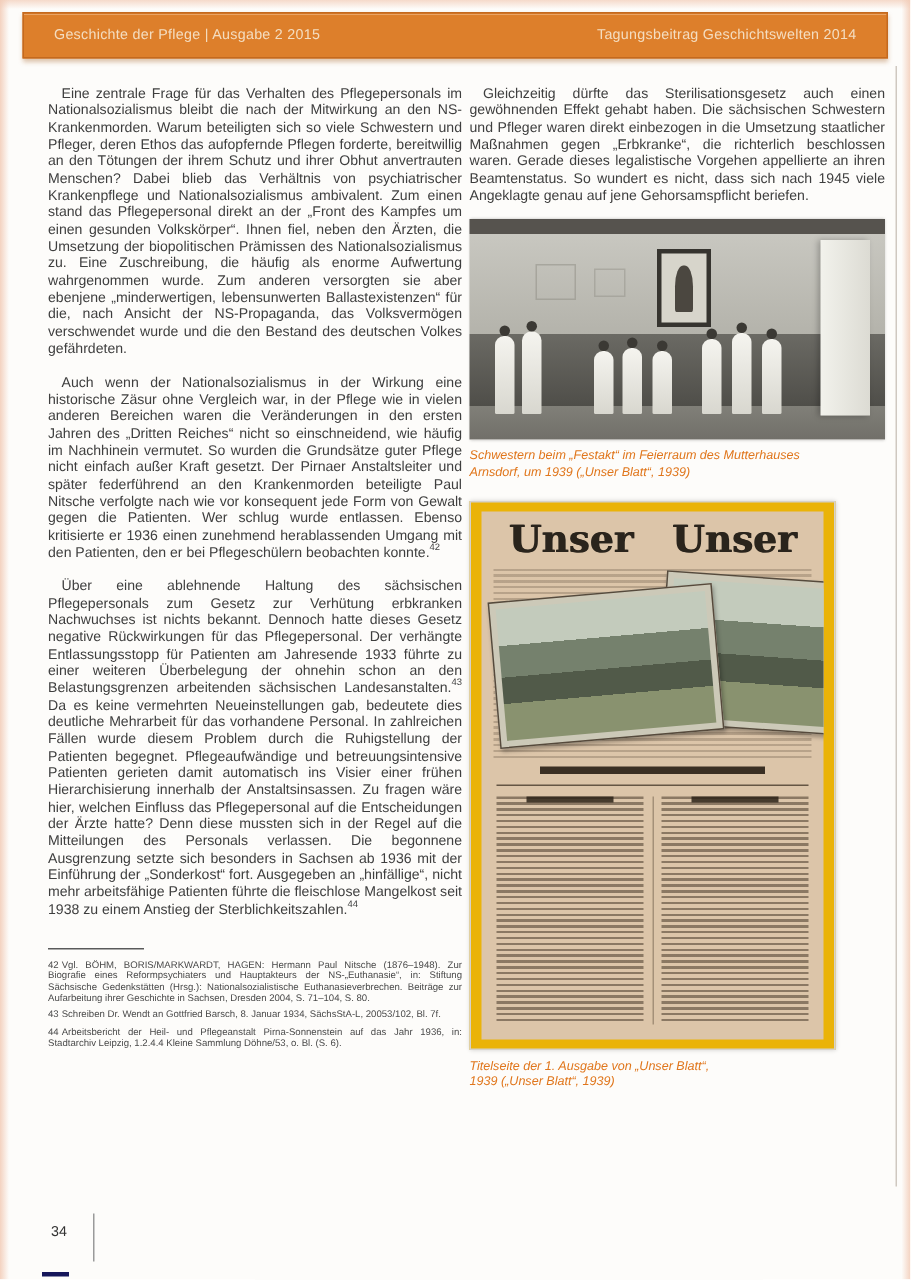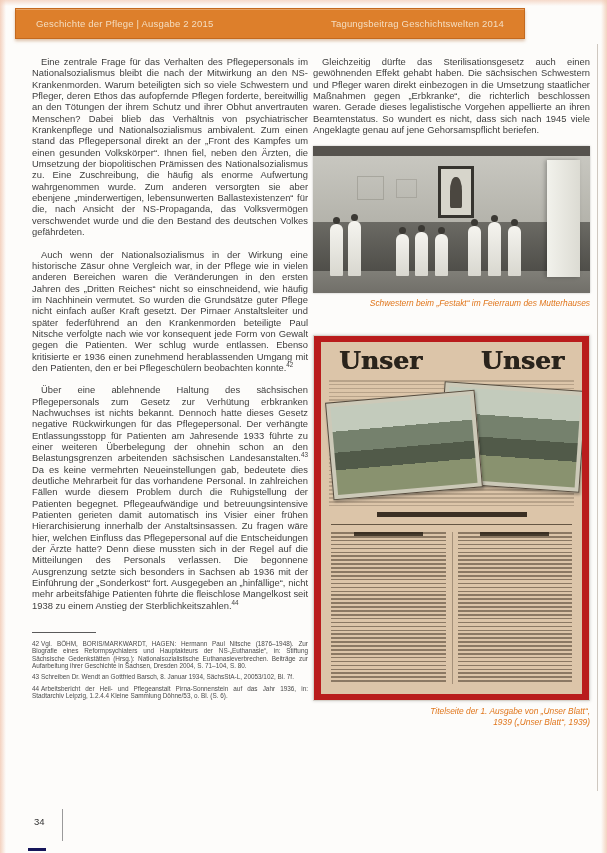--- a/index.html
+++ b/index.html
@@ -12,21 +12,21 @@
   .edge-left  { position:absolute; left:0; top:0; bottom:0; width:6px;
                 background:linear-gradient(90deg, rgba(242,203,182,0.85), rgba(242,203,182,0)); }
   .edge-right { position:absolute; right:0; top:0; bottom:0; width:6px;
                 background:linear-gradient(270deg, rgba(242,203,182,0.85), rgba(242,203,182,0)); }
   .edge-top   { position:absolute; left:0; right:0; top:0; height:6px;
                 background:linear-gradient(180deg, rgba(242,203,182,0.7), rgba(242,203,182,0)); }
   .page-edge-line { position:absolute; right:9px; top:44px; bottom:62px; width:1px; background:#cfc8c0; }
 
   
   .header-bar {
-    position:absolute; left:15px; top:8px; width:510px; height:31px; box-sizing:border-box;
+    position:absolute; left:15px; top:8px; width:577px; height:31px; box-sizing:border-box;
     background:#DD7F2B; border:1px solid #c4691e;
     box-shadow:0 2px 3px rgba(160,85,20,0.35), inset 0 1px 0 rgba(255,235,210,0.35);
     display:flex; align-items:center; justify-content:space-between; padding:0 20px;
   }
   .header-bar span { color:#f4ddc0; font-size:9.5px; letter-spacing:0.2px; }
 
   
   .content { position:absolute; left:32px; top:56px; width:558px; display:flex; }
   .col-left  { width:276px; }
   .col-right { width:277px; margin-left:5px; }
@@ -36,21 +36,21 @@
     margin:0 0 11px 0; text-indent:9px; hyphens:auto;
   }
   .body-p sup { font-size:6.3px; line-height:0; vertical-align:super; }
 
   
   .fn-divider { width:64px; border:0; border-top:1px solid #5a5a5a; margin:21px 0 7px 0; }
   .fn { font-size:6.4px; line-height:7.3px; color:#4a4a4a; text-align:justify; margin:0 0 4px 0; }
   .fn .fn-num { margin-right:2px; }
 
   
-  .fig { margin:0; padding:0;text-align:right; }
+  .fig { margin:0; padding:0; }
   .photo1 {
     position:relative; width:277px; height:147px; overflow:hidden; margin-top:8px;
     background:linear-gradient(180deg,
       #56534e 0%, #56534e 7%,
       #c8c7c0 7%, #b4b3ab 52%,
       #6b6a64 52%, #4f4e49 85%,
       #807f78 85%, #716f69 100%);
     box-shadow:0 0 2px rgba(0,0,0,0.25);
   }
   .p1-portrait { position:absolute; left:45%; top:13%; width:13%; height:36%; background:#36342f; }
@@ -67,21 +67,21 @@
       border-radius:50%; background:#3b3934; }
   .n1 { left:6%;    height:52px; } .n2 { left:12.5%; height:55px; }
   .n3 { left:30%;   height:42px; } .n4 { left:37%;   height:44px; }
   .n5 { left:44%;   height:42px; } .n6 { left:56%;   height:50px; }
   .n7 { left:63%;   height:54px; } .n8 { left:70.5%; height:50px; }
 
   .caption { margin-top:5px; font-size:8.4px; line-height:10.6px; font-style:italic; color:#E0761C; }
   .cap-line { display:block; }
 
   
-  .np-outer { margin-top:26px; width:277px; box-sizing:border-box; background:#b91c1c;
+  .np-outer { margin-top:14px; width:244px; box-sizing:border-box; background:#eab308;
       border:1px solid #d6d2ca; box-shadow:0 0 3px rgba(0,0,0,0.18); padding:6px 7px; }
   .np-paper { position:relative; width:100%; height:352px; background:#dcc5a9; overflow:hidden; }
   .texture { background-image:repeating-linear-gradient(180deg,
       rgba(58,44,30,0.5) 0px, rgba(58,44,30,0.5) 1.6px,
       rgba(220,197,169,0) 1.6px, rgba(220,197,169,0) 3.9px); }
   .np-masthead { position:absolute; left:0; right:0; top:4px; display:flex; justify-content:space-between;
       padding:0 18px; font-family:"DejaVu Serif", serif; font-weight:bold; font-size:25px; color:#2a241c;
       text-shadow:0.6px 0 0 #2a241c; }
   .np-toptext { position:absolute; left:8px; right:8px; top:38px; height:128px; opacity:0.45; }
   .np-card { position:absolute; box-sizing:border-box; border:1px solid #564a3c; background:#ccc9b8;
@@ -152,20 +152,21 @@
           <div class="nurse n2"></div>
           <div class="nurse n3"></div>
           <div class="nurse n4"></div>
           <div class="nurse n5"></div>
           <div class="nurse n6"></div>
           <div class="nurse n7"></div>
           <div class="nurse n8"></div>
         </div>
         <figcaption class="caption">
           <span class="cap-line">Schwestern beim „Festakt“ im Feierraum des Mutterhauses</span>
+          <span class="cap-line">Arnsdorf, um 1939 („Unser Blatt“, 1939)</span>
         </figcaption>
       </figure>
 
       <figure class="fig">
         <div class="np-outer">
           <div class="np-paper">
             <div class="np-masthead">
               <span>Unser</span>
               <span>Unser</span>
             </div>

